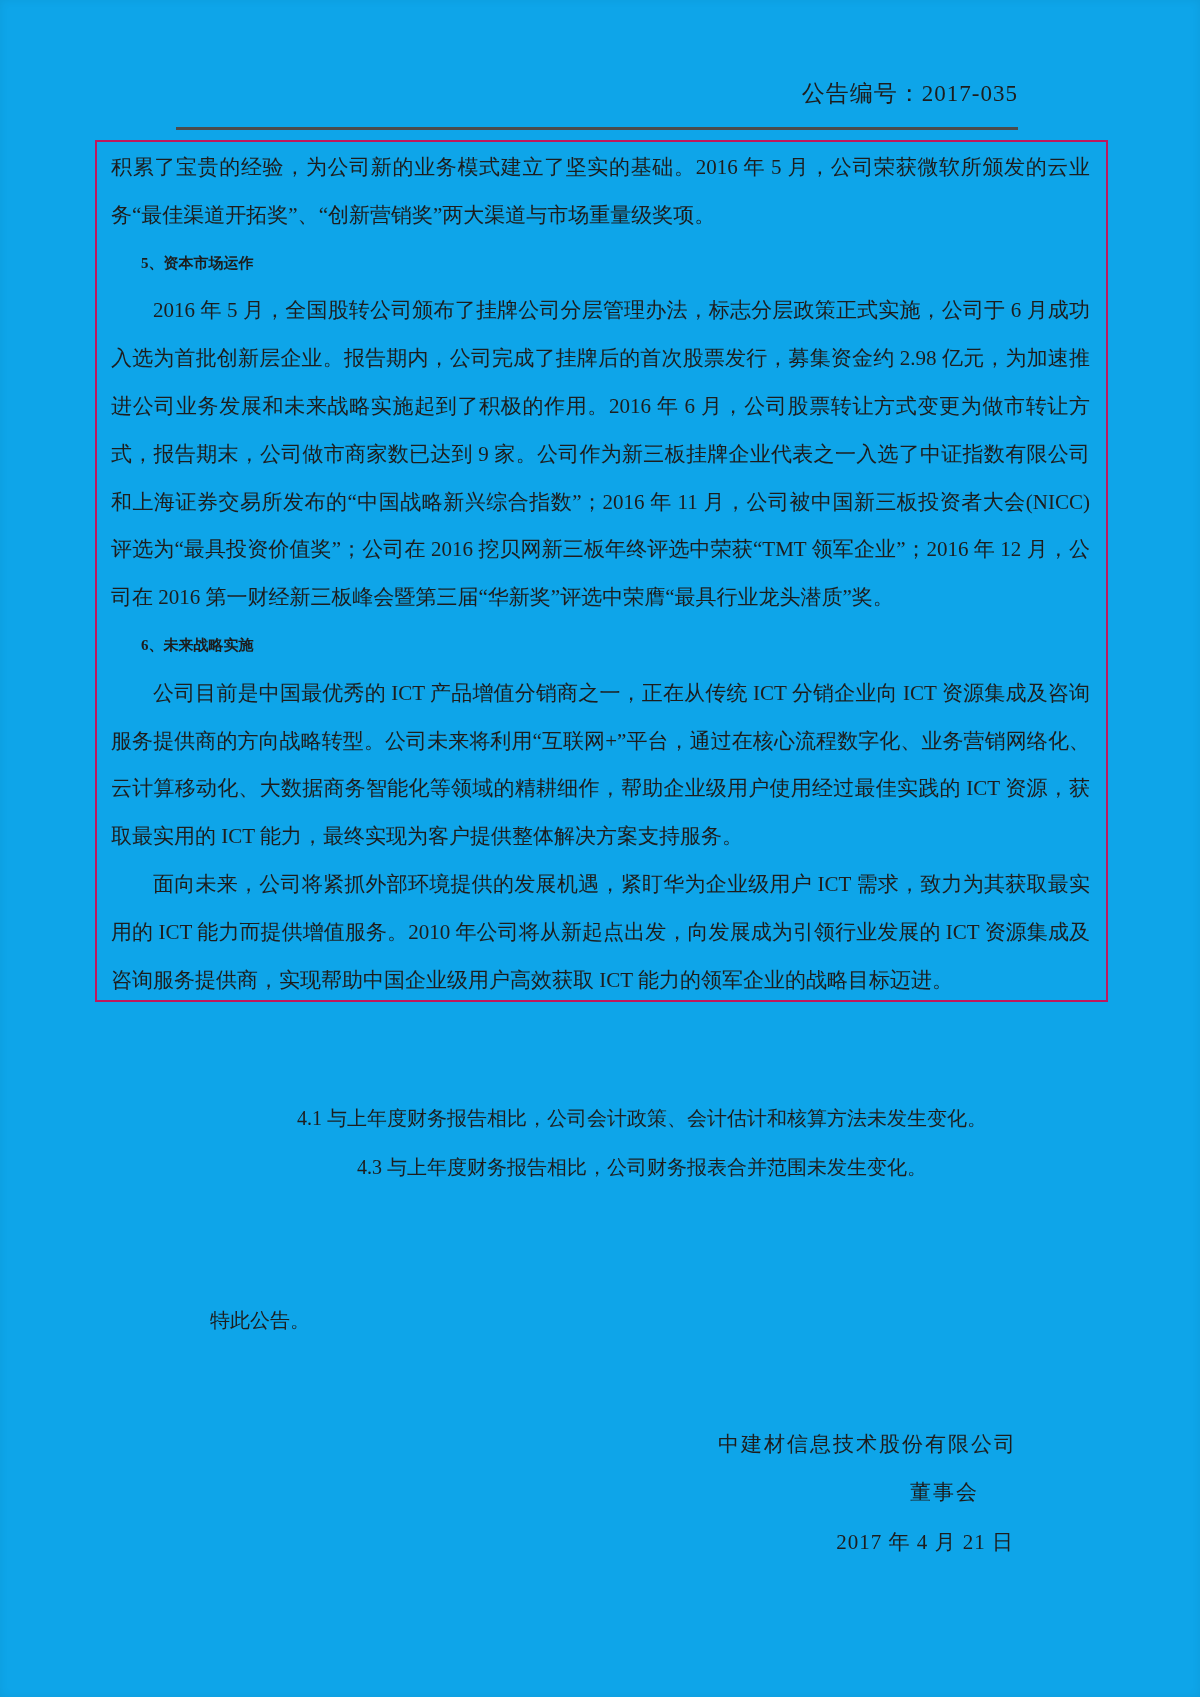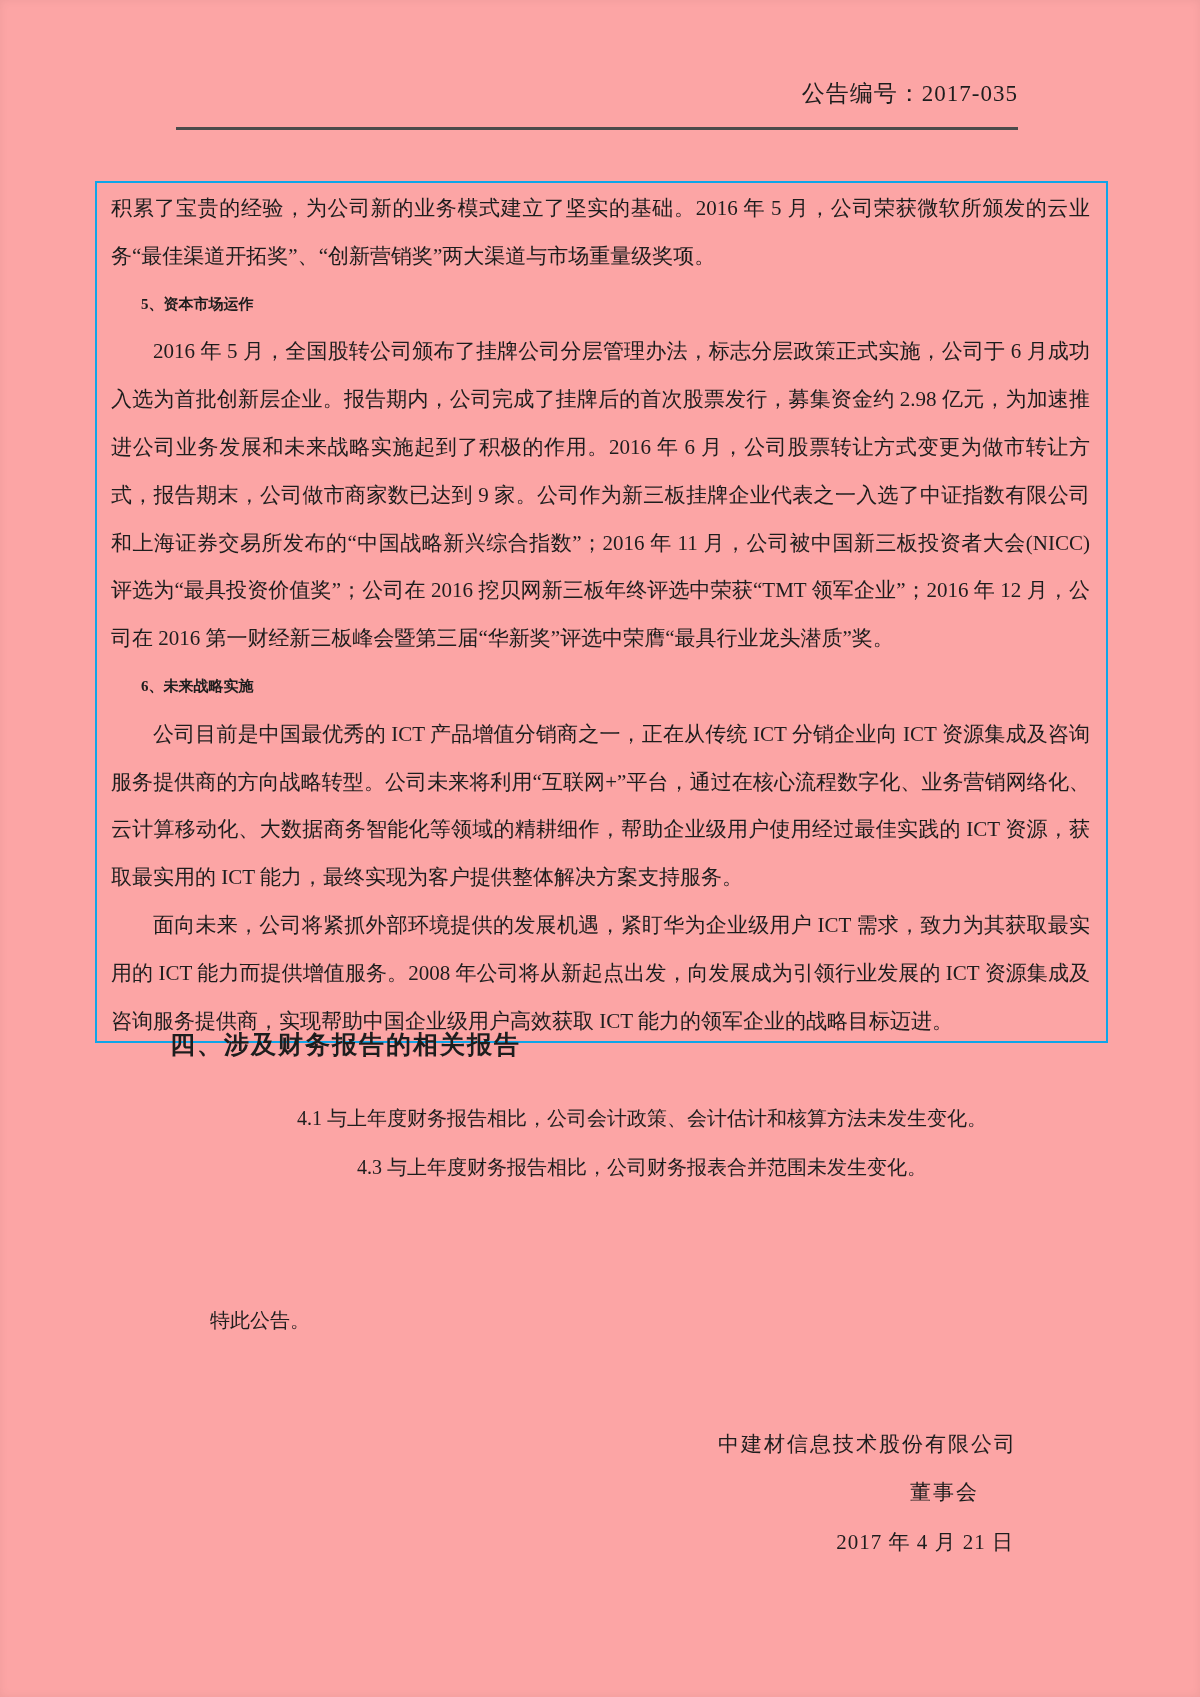--- a/index.html
+++ b/index.html
@@ -5,21 +5,21 @@
   html, body {
     margin: 0;
     padding: 0;
     background: #ffffff;
   }
   .page {
     position: relative;
     width: 1200px;
     height: 1697px;
     margin: 0 auto;
-    background: #fca5a5;
+    background: #0ea5e9;
     font-family: "Liberation Serif", "DejaVu Serif", serif;
     color: #1d1d1d;
     box-shadow: inset 0 0 10px rgba(0,0,0,0.06);
     overflow: hidden;
   }
   .doc-number {
     position: absolute;
     top: 78px;
     right: 182px;
     font-size: 23px;
@@ -34,27 +34,26 @@
     height: 3px;
     background: #4b4b4b;
   }
   .review-box {
     position: absolute;
     top: 140px;
     left: 95px;
     width: 1013px;
     height: 862px;
     box-sizing: border-box;
-    border: 2px solid #0ea5e9;
+    border: 2px solid #be185d;
     padding: 2px 16px 0 14px;
     font-size: 21px;
     line-height: 47.8px;
     text-align: justify;
     overflow: hidden;
-    margin-top: 41px;
   }
   .review-box p {
     margin: 0;
     text-indent: 2em;
   }
   .review-box p.no-indent {
     text-indent: 0;
   }
   .review-box h4 {
     margin: 0;
@@ -126,24 +125,23 @@
   <div class="doc-number">公告编号：2017-035</div>
 
   <div class="header-rule"></div>
 
   <div class="review-box">
     <p class="no-indent">积累了宝贵的经验，为公司新的业务模式建立了坚实的基础。2016 年 5 月，公司荣获微软所颁发的云业务“最佳渠道开拓奖”、“创新营销奖”两大渠道与市场重量级奖项。</p>
     <h4>5、资本市场运作</h4>
     <p>2016 年 5 月，全国股转公司颁布了挂牌公司分层管理办法，标志分层政策正式实施，公司于 6 月成功入选为首批创新层企业。报告期内，公司完成了挂牌后的首次股票发行，募集资金约 2.98 亿元，为加速推进公司业务发展和未来战略实施起到了积极的作用。2016 年 6 月，公司股票转让方式变更为做市转让方式，报告期末，公司做市商家数已达到 9 家。公司作为新三板挂牌企业代表之一入选了中证指数有限公司和上海证券交易所发布的“中国战略新兴综合指数”；2016 年 11 月，公司被中国新三板投资者大会(NICC)评选为“最具投资价值奖”；公司在 2016 挖贝网新三板年终评选中荣获“TMT 领军企业”；2016 年 12 月，公司在 2016 第一财经新三板峰会暨第三届“华新奖”评选中荣膺“最具行业龙头潜质”奖。</p>
     <h4>6、未来战略实施</h4>
     <p>公司目前是中国最优秀的 ICT 产品增值分销商之一，正在从传统 ICT 分销企业向 ICT 资源集成及咨询服务提供商的方向战略转型。公司未来将利用“互联网+”平台，通过在核心流程数字化、业务营销网络化、云计算移动化、大数据商务智能化等领域的精耕细作，帮助企业级用户使用经过最佳实践的 ICT 资源，获取最实用的 ICT 能力，最终实现为客户提供整体解决方案支持服务。</p>
-    <p>面向未来，公司将紧抓外部环境提供的发展机遇，紧盯华为企业级用户 ICT 需求，致力为其获取最实用的 ICT 能力而提供增值服务。2008 年公司将从新起点出发，向发展成为引领行业发展的 ICT 资源集成及咨询服务提供商，实现帮助中国企业级用户高效获取 ICT 能力的领军企业的战略目标迈进。</p>
+    <p>面向未来，公司将紧抓外部环境提供的发展机遇，紧盯华为企业级用户 ICT 需求，致力为其获取最实用的 ICT 能力而提供增值服务。2010 年公司将从新起点出发，向发展成为引领行业发展的 ICT 资源集成及咨询服务提供商，实现帮助中国企业级用户高效获取 ICT 能力的领军企业的战略目标迈进。</p>
   </div>
 
-  <div class="section4-heading">四、涉及财务报告的相关报告</div>
 
   <div class="section4-items">
     <p>4.1 与上年度财务报告相比，公司会计政策、会计估计和核算方法未发生变化。</p>
     <p>4.3 与上年度财务报告相比，公司财务报表合并范围未发生变化。</p>
   </div>
 
   <div class="closing-line">特此公告。</div>
 
   <div class="sig-company">中建材信息技术股份有限公司</div>
 

